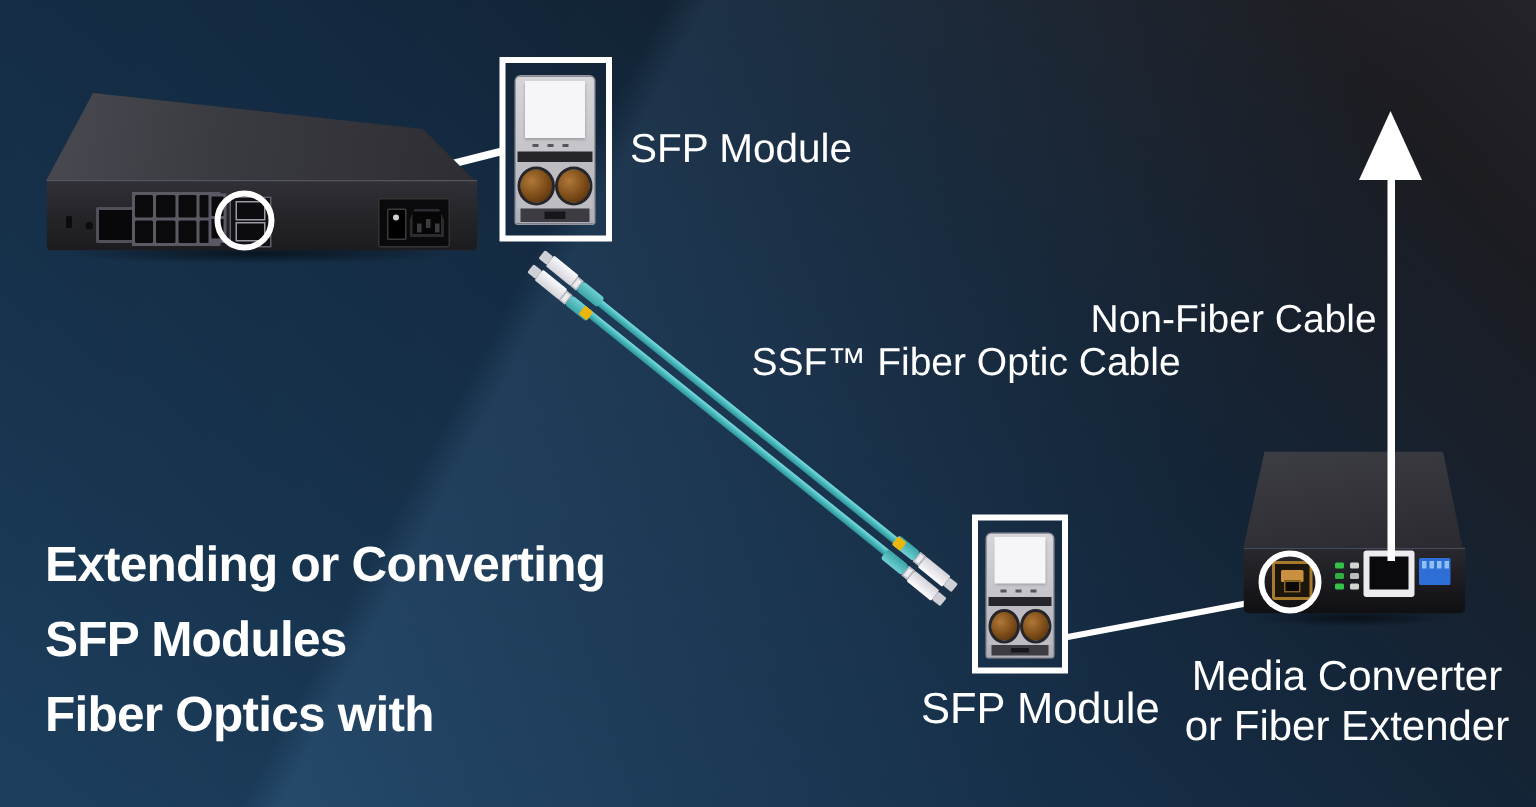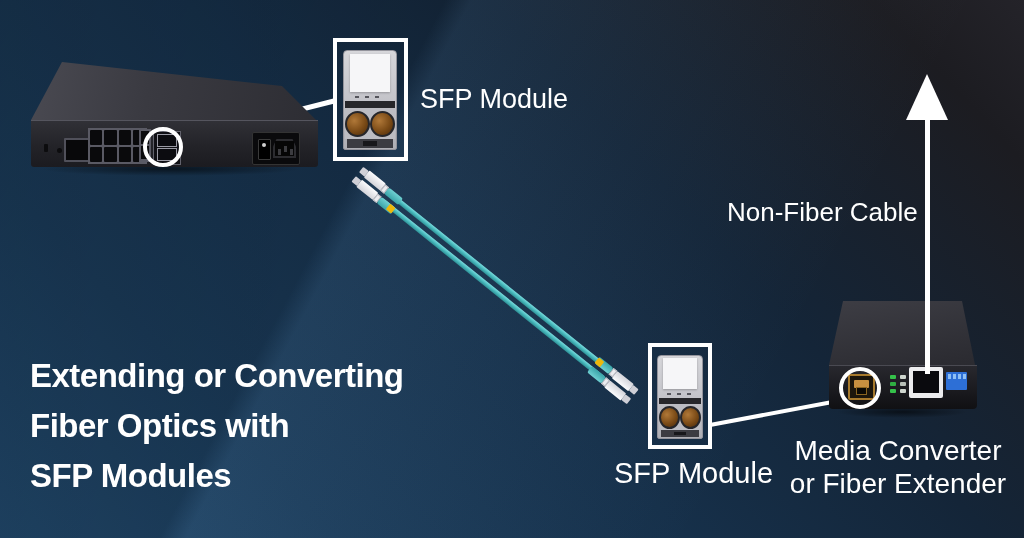--- a/index.html
+++ b/index.html
@@ -235,23 +235,24 @@
         <i style="left:17px;"></i>
     </div>
   </div>
   <div class="ring" style="left:839px;top:367px;width:42px;height:42px;"></div>
 
   <div class="abs" id="arrow-shaft"></div>
   <div class="abs" id="arrow-head"></div>
 
   <div class="lbl" id="lbl-sfp-top">SFP Module</div>
   <div class="lbl" id="lbl-nonfiber">Non-Fiber Cable</div>
+  <div class="lbl" id="lbl-ssf">SSF™ Fiber Optic Cable</div>
   <div class="lbl" id="lbl-sfp-bot">SFP Module</div>
   <div class="lbl" id="lbl-mc">
     <div>Media Converter</div>
     <div>or Fiber Extender</div>
   </div>
   <div class="lbl" id="title">
     <div>Extending or Converting</div>
+    <div>SFP Modules</div>
     <div>Fiber Optics with</div>
-    <div>SFP Modules</div>
   </div>
 </div>
 
 </body></html>

